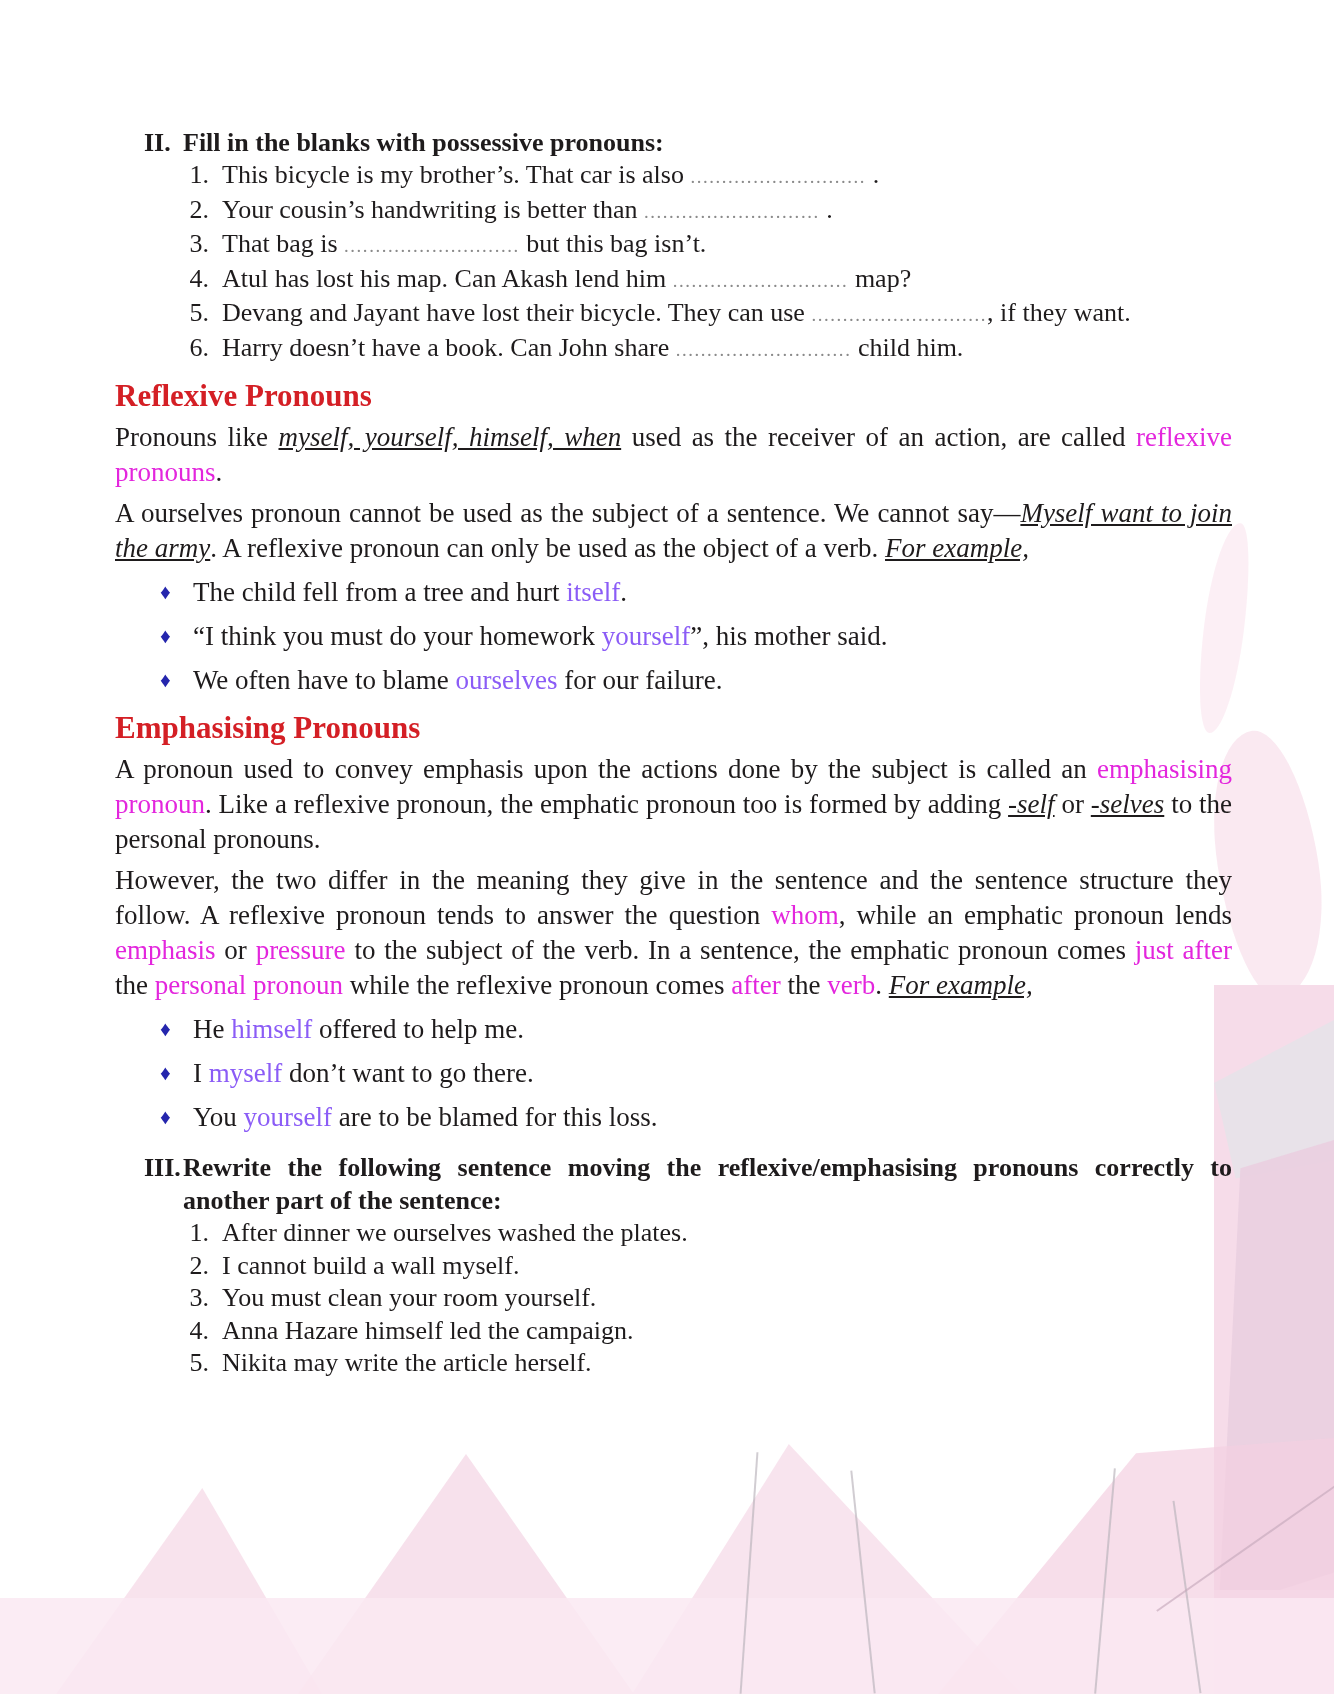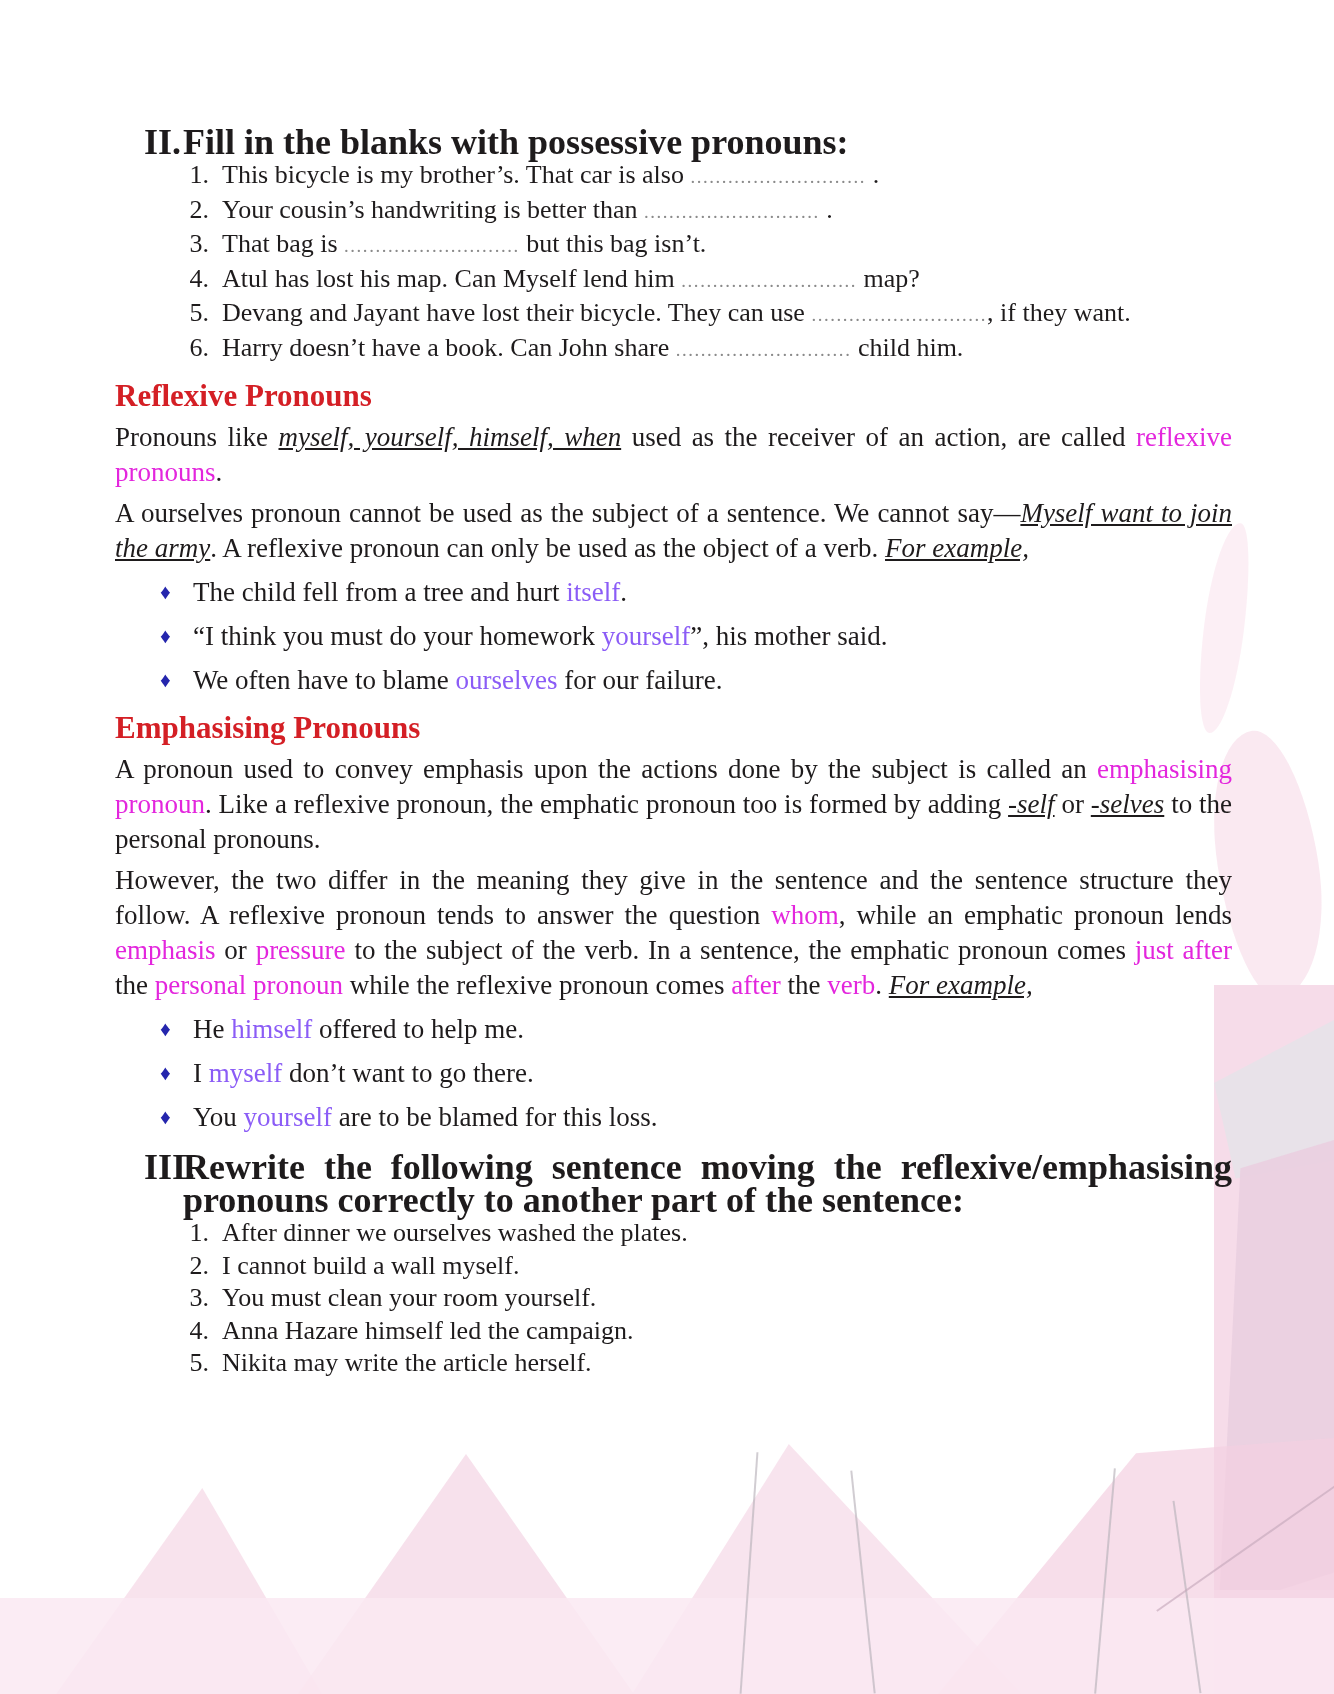--- a/index.html
+++ b/index.html
@@ -31,21 +31,21 @@
   .band-e{left:0; bottom:0; width:1334px; height:96px; background:#fae9f2; opacity:.85;}
   .grass{width:2px; background:#b9b2ba; opacity:.65;}
   .g1{left:748px; top:1452px; height:242px; transform:rotate(4deg);}
   .g2{left:862px; top:1470px; height:224px; transform:rotate(-6deg);}
   .g3{left:1104px; top:1468px; height:226px; transform:rotate(5deg);}
   .g4{left:1186px; top:1500px; height:194px; transform:rotate(-8deg);}
   .g5{left:1250px; top:1430px; height:230px; transform:rotate(55deg); background:#c6a9bb;}
   
   .content{position:relative; z-index:2; padding:126px 102px 0 115px; font-size:27px; line-height:35px;}
   .ex-block{margin-left:29px;}
-  .ex-head{display:grid; grid-template-columns:39px 1fr; font-weight:bold; font-size:36px; line-height:33px;}
+  .ex-head{display:grid; grid-template-columns:39px 1fr; font-weight:bold; font-size:26px; line-height:33px;}
   .ex-head .ex-title{text-align:justify;}
   .ex-list{margin-left:41px; font-size:26px; line-height:32.5px;}
   .li-row{display:grid; grid-template-columns:24px 1fr; column-gap:13px;}
   .li-num{text-align:right;}
   h2{font-size:31px; line-height:36px; font-weight:bold; color:#d41f25; margin:12px 0 4px 0;
      font-family:"Liberation Serif", serif;}
   .body-p{margin:6px 0 6px 0; text-align:justify;}
   .bullets{margin:3px 0 2px 45px;}
   .b-row{display:grid; grid-template-columns:22px 1fr; column-gap:11px; margin:9px 0;}
   .b-glyph{color:#2526ad; font-size:21px; line-height:35px;}
@@ -94,21 +94,21 @@
         <div class="li-row">
             <span class="li-num">2.</span>
             <span><span>Your cousin’s handwriting is better than </span><span class="rt-d">............................</span><span> .</span></span>
           </div>
         <div class="li-row">
             <span class="li-num">3.</span>
             <span><span>That bag is </span><span class="rt-d">............................</span><span> but this bag isn’t.</span></span>
           </div>
         <div class="li-row">
             <span class="li-num">4.</span>
-            <span><span>Atul has lost his map. Can Myself lend him </span><span class="rt-d">............................</span><span> map?</span></span>
+            <span><span>Atul has lost his map. Can Akash lend him </span><span class="rt-d">............................</span><span> map?</span></span>
           </div>
         <div class="li-row">
             <span class="li-num">5.</span>
             <span><span>Devang and Jayant have lost their bicycle. They can use </span><span class="rt-d">............................</span><span>, if they want.</span></span>
           </div>
         <div class="li-row">
             <span class="li-num">6.</span>
             <span><span>Harry doesn’t have a book. Can John share </span><span class="rt-d">............................</span><span> child him.</span></span>
           </div>
       </div>

